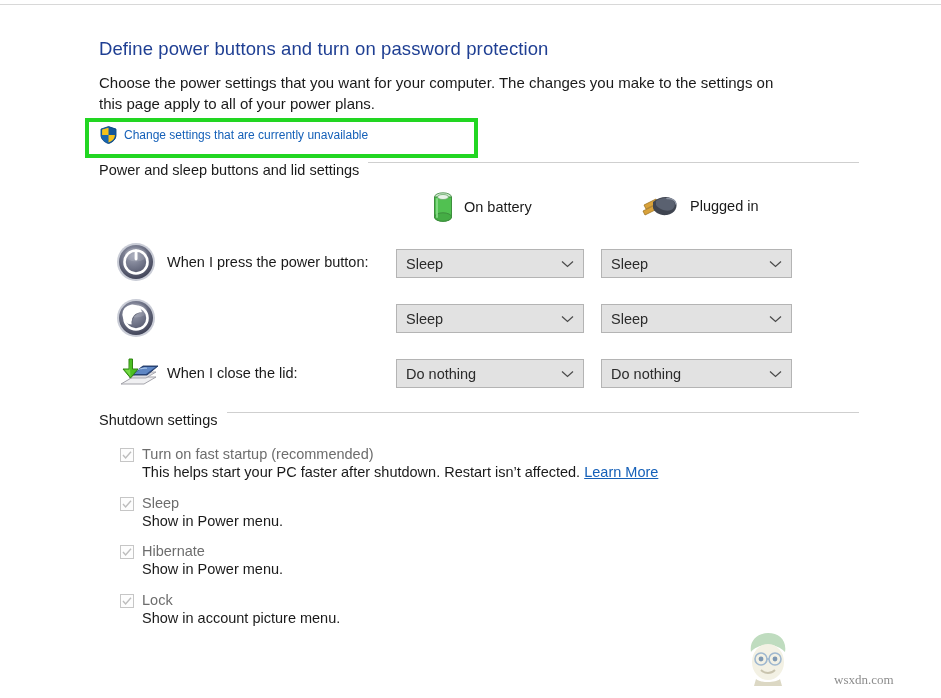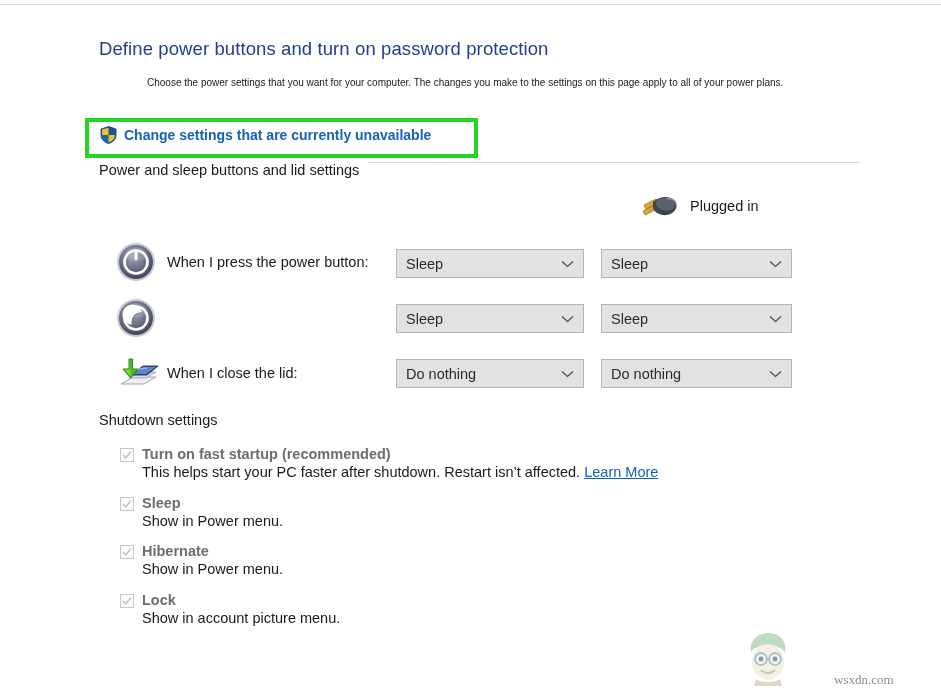--- a/index.html
+++ b/index.html
@@ -37,24 +37,23 @@
     font-size: 18.5px;
     color: #1f3f93;
     letter-spacing: 0.1px;
     white-space: nowrap;
   }
 
   .intro {
     position: absolute;
     left: 99px; top: 72px;
     width: 700px;
-    font-size: 10px;
+    font-size: 15px;
     line-height: 21px;
     color: #1a1a1a;
-    margin-left: 48px;
   }
 
   
   .highlight-box {
     position: absolute;
     left: 85px; top: 118px;
     width: 385px; height: 32px;
     border: 4px solid #22d622;
     background: transparent;
     box-sizing: content-box;
@@ -65,45 +64,44 @@
     left: 100px; top: 126px;
     display: flex;
     align-items: center;
     gap: 7px;
   }
   .shield-icon {
     width: 17px; height: 18px;
     display: block;
   }
   .uac-link {
-    font-size: 14px;
+    font-size: 12px;
     color: #1560b8;
     white-space: nowrap;
-    font-weight: bold;
   }
 
   
   .section-head {
     position: absolute;
     display: flex;
     gap: 9px;
     width: 760px;
   }
   .section-head .s-label {
     font-size: 14.5px;
     color: #1a1a1a;
     white-space: nowrap;
   }
   .section-head .s-rule {
     flex: 1;
     height: 1px;
     background: #cfcfcf;
   }
   #sec-power { left: 99px; top: 162px; }
-  #sec-shutdown { left: 99px; top: 412px; flex-direction: column; }
+  #sec-shutdown { left: 99px; top: 412px; }
 
   
   .col-head {
     position: absolute;
     display: flex;
     align-items: center;
     gap: 10px;
   }
   #col-battery { left: 432px; top: 190px; }
   #col-plugged { left: 640px; top: 192px; }
@@ -176,21 +174,21 @@
     width: 14px; height: 14px;
     border: 1px solid #c6c6c6;
     background: #fdfdfd;
     box-sizing: border-box;
     position: relative;
     flex: 0 0 14px;
     margin-top: 2px;
   }
   .chk-title {
     font-size: 14.5px;
-    font-weight: bold;
+    font-weight: normal;
     color: #6d6d6d;
     white-space: nowrap;
     text-align: center;
   }
   .chk-desc {
     font-size: 14.5px;
     color: #1a1a1a;
     margin-left: 22px;
     margin-top: 2px;
     white-space: nowrap;
@@ -241,20 +239,30 @@
       <path d="M8.5 0.6 L16 3.1 V9 C16 13.2 12.7 16.3 8.5 17.5 C4.3 16.3 1 13.2 1 9 V3.1 Z" fill="none" stroke="#0f4a86" stroke-width="0.9"></path>
     </svg>
     <span class="uac-link">Change settings that are currently unavailable</span>
   </div>
 
   <div class="section-head" id="sec-power">
     <span class="s-label">Power and sleep buttons and lid settings</span>
     <span class="s-rule"></span>
   </div>
 
+  <div class="col-head" id="col-battery">
+    <svg width="22" height="34" viewBox="0 0 22 34">
+      <ellipse cx="11" cy="7" rx="8.5" ry="4.2" fill="#cfe8cf" stroke="#5f9c5f" stroke-width="1"></ellipse>
+      <path d="M2.5 7 V27 C2.5 29.4 6.3 31.3 11 31.3 C15.7 31.3 19.5 29.4 19.5 27 V7 Z" fill="#51c151" stroke="#3d8f3d" stroke-width="1"></path>
+      <ellipse cx="11" cy="27" rx="8.5" ry="4.2" fill="#45ad45" stroke="#3d8f3d" stroke-width="1"></ellipse>
+      <path d="M5 9 V27" stroke="#8fe08f" stroke-width="2" stroke-linecap="round" opacity="0.8"></path>
+      <ellipse cx="11" cy="7" rx="5.5" ry="2.5" fill="#e8f3e8" stroke="#6aa96a" stroke-width="0.8"></ellipse>
+    </svg>
+    <span class="c-label">On battery</span>
+  </div>
 
   <div class="col-head" id="col-plugged">
     <svg width="40" height="28" viewBox="0 0 40 28">
       <path d="M3 19 L15 13 L17 17 L5 23 Z" fill="#d9a23a" stroke="#9e7423" stroke-width="0.8"></path>
       <path d="M4 13 L16 7 L18 11 L6 17 Z" fill="#d9a23a" stroke="#9e7423" stroke-width="0.8"></path>
       <path d="M13 10 C20 4 30 3 35 9 C39 14 35 22 27 23 C20 24 14 20 13 16 Z" fill="#3f4450"></path>
       <path d="M16 9 C22 5 30 5 34 10 C36 13 34 17 31 18 C26 20 19 17 16 13 Z" fill="#5a6170"></path>
       <path d="M27 6.5 C32 6 36 9 36 12" stroke="#8d94a3" stroke-width="1.6" fill="none" stroke-linecap="round"></path>
     </svg>
     <span class="c-label">Plugged in</span>

